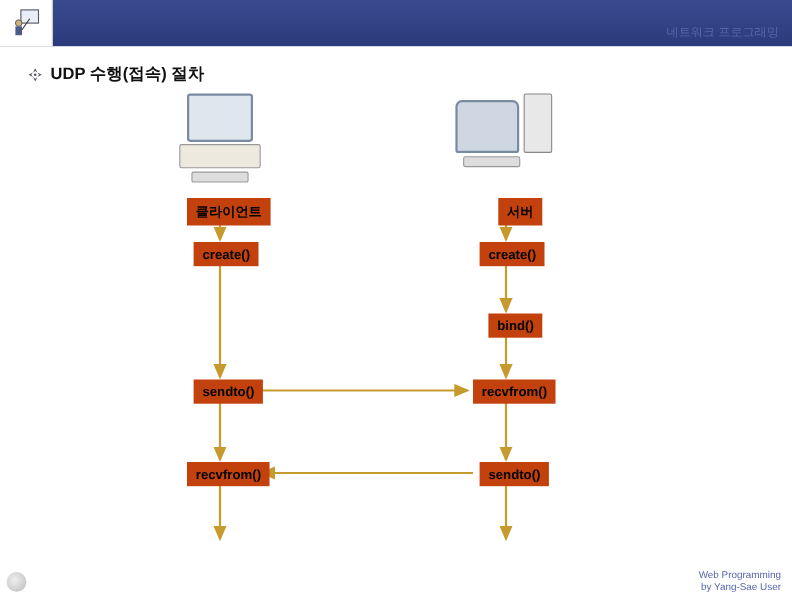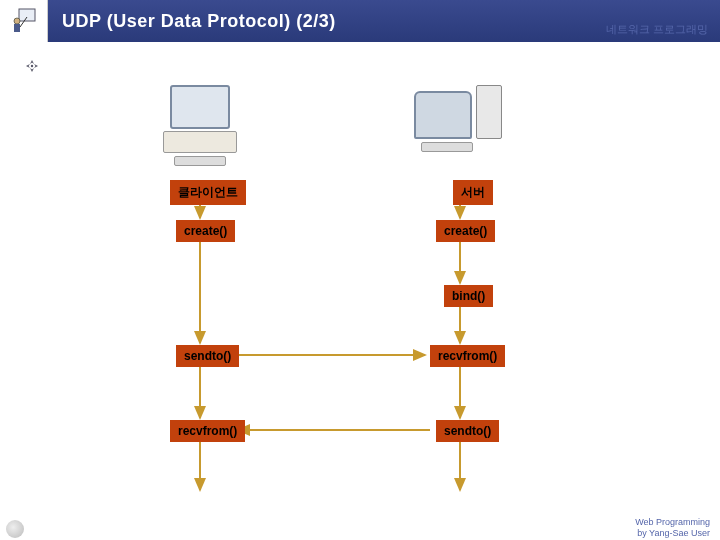--- a/index.html
+++ b/index.html
@@ -155,31 +155,31 @@
 
 <div class="titlebar">
   <div class="iconbox">
     <svg width="30" height="28" viewBox="0 0 30 28">
       <rect x="10" y="2" width="16" height="12" fill="#e9eef6" stroke="#556" stroke-width="1"></rect>
       <circle cx="8" cy="14" r="3" fill="#d0b080" stroke="#554" stroke-width="0.8"></circle>
       <rect x="5" y="17" width="6" height="8" fill="#4a5a8a"></rect>
       <line x1="11" y1="20" x2="18" y2="10" stroke="#333" stroke-width="1"></line>
     </svg>
   </div>
-  <div class="title">UDP (User Data Protocol) (2/3)</div>
 </div>
 <div class="subtitle">네트워크 프로그래밍</div>
 
 <div class="section-head">
   <span class="bullet-icon">
     <svg width="16" height="16" viewBox="0 0 16 16">
       <path d="M8 2 L10 6 L8 4.5 L6 6 Z M8 14 L6 10 L8 11.5 L10 10 Z M2 8 L6 6 L4.5 8 L6 10 Z M14 8 L10 10 L11.5 8 L10 6 Z" fill="#556"></path>
       <circle cx="8" cy="8" r="1.2" fill="#556"></circle>
     </svg>
   </span>
+  <span>UDP 수행(접속) 절차</span>
 </div>
 
 <div class="diagram">
 
   <div class="pc" style="left:140px; top:5px;">
     <div class="monitor"></div>
     <div class="desktop-box"></div>
     <div class="kbd"></div>
   </div>
 

